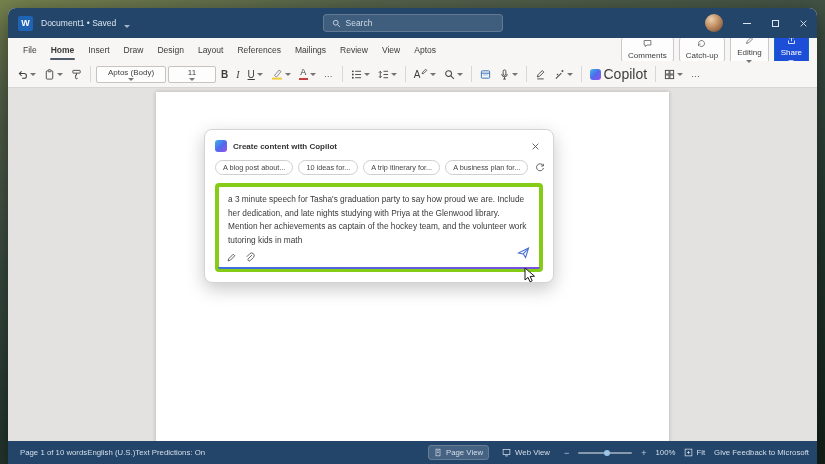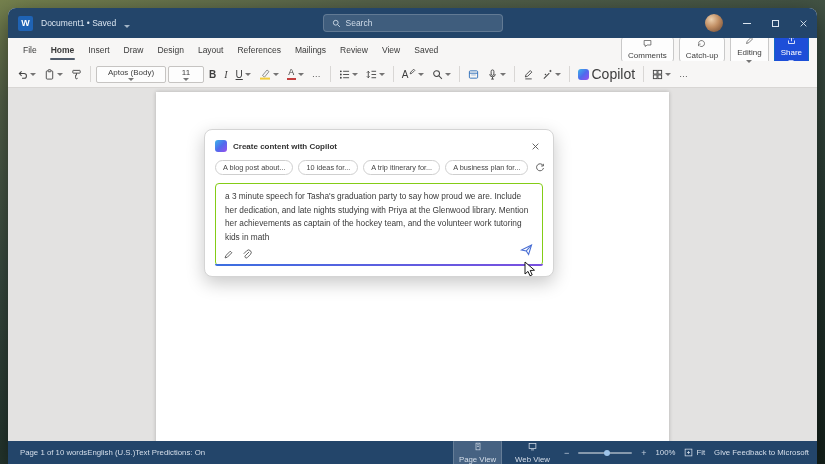--- a/index.html
+++ b/index.html
@@ -42,21 +42,21 @@
   
   .ribbon{height:27px;background:#f7f6f5;border-bottom:1px solid #d8d6d4;display:flex;
           align-items:center;padding:0 6px;gap:2px;flex:0 0 auto;color:#3d3d3d;}
   .rbtn{display:flex;align-items:center;gap:2px;padding:2px 3px;border-radius:3px;font-size:9px;
         cursor:default;}
   .rbtn svg{display:block;}
   .sep{width:1px;height:16px;background:#d9d7d5;margin:0 3px;flex:0 0 auto;}
   .fontbox{display:flex;align-items:center;justify-content:space-between;border:1px solid #c6c4c2;
            background:#fdfdfd;border-radius:2px;font-size:8px;padding:1px 4px;height:17px;flex-direction:column;}
   .fname{width:70px;}
-  .fsize{width:36px;}
+  .fsize{width:48px;}
   .bold-l{font-weight:bold;font-size:10px;}
   .ital-l{font-style:italic;font-family:"Liberation Serif",serif;font-size:10px;}
   .und-l{text-decoration:underline;font-size:10px;}
   .fcolor{display:flex;flex-direction:column;align-items:center;line-height:1;font-size:9px;}
   .fcolor .bar{width:9px;height:2.5px;background:#c43e3e;margin-top:1px;}
   .dots{font-size:9px;letter-spacing:1px;color:#555;}
   .copilot-logo{width:11px;height:11px;border-radius:3px;
                 background:linear-gradient(135deg,#3db5e8 0%,#4f6bed 50%,#9a4fed 100%);}
   
   .docarea{flex:1 1 auto;background:#e3e2e1;position:relative;overflow:hidden;
@@ -69,35 +69,35 @@
   .cd-header{display:flex;align-items:center;gap:6px;padding:8px 10px 6px;}
   .cd-logo{width:12px;height:12px;border-radius:3px;
            background:linear-gradient(135deg,#3db5e8 0%,#4f6bed 50%,#9a4fed 100%);}
   .cd-title{font-size:8px;font-weight:bold;color:#333;}
   .cd-close{margin-left:auto;width:16px;height:16px;display:flex;align-items:center;
             justify-content:center;border-radius:3px;}
   .cd-chips{display:flex;align-items:center;gap:5px;padding:0 10px;}
   .chip{border:1px solid #cfcfcf;background:#fff;border-radius:9px;font-size:7.3px;color:#444;
         padding:2px 7px;white-space:nowrap;font-family:inherit;}
   .chip-refresh{border:none;background:none;margin-left:2px;display:flex;align-items:center;}
-  .cd-input{position:relative;margin:8px 10px 0;border:1px solid #84cc16;border-radius:4px;
+  .cd-input{position:relative;margin:8px 10px 0;border:4px solid #84cc16;border-radius:4px;
             min-height:72px;background:#fff;}
   .cd-input::after{content:"";position:absolute;left:-1px;right:-1px;bottom:-1px;height:2px;
             background:linear-gradient(90deg,#3b6fe0,#7a4fe0);border-radius:0 0 4px 4px;}
   .cd-text{font-size:8.3px;line-height:1.65;color:#3a3a3a;padding:6px 9px 20px;}
   .cd-tools{position:absolute;left:7px;bottom:5px;display:flex;gap:7px;align-items:center;}
   .tool{display:flex;align-items:center;justify-content:center;}
   .cd-send{position:absolute;right:9px;bottom:5px;}
   .cursor{position:absolute;right:16px;bottom:-2px;z-index:5;}
   
   .statusbar{height:23px;background:#23456a;flex:0 0 auto;display:flex;align-items:center;
              color:#d6dfeb;font-size:7.8px;padding:0 8px;}
   .sb-left{display:flex;align-items:center;padding-left:4px;}
   .sb-right{margin-left:auto;display:flex;align-items:center;gap:9px;}
-  .sb-view{display:flex;align-items:center;gap:4px;padding:2px 5px;border-radius:2px;flex-direction:column;}
+  .sb-view{display:flex;align-items:center;gap:4px;padding:2px 5px;border-radius:2px;}
   .sb-view.active{background:rgba(255,255,255,.16);outline:1px solid rgba(255,255,255,.3);}
   .slider{position:relative;width:54px;height:10px;display:flex;align-items:center;}
   .slider .track{width:100%;height:2px;background:rgba(255,255,255,.45);border-radius:1px;}
   .slider .thumb{position:absolute;left:47%;top:2px;width:6px;height:6px;border-radius:50%;
                  background:#9ec3e8;}
   .zoomctl{font-size:9px;opacity:.9;}
   .sb-fit{display:flex;align-items:center;gap:3px;}
 </style>
 </head>
 <body>
@@ -142,21 +142,21 @@
     <div class="tab">File</div>
     <div class="tab active">Home</div>
     <div class="tab">Insert</div>
     <div class="tab">Draw</div>
     <div class="tab">Design</div>
     <div class="tab">Layout</div>
     <div class="tab">References</div>
     <div class="tab">Mailings</div>
     <div class="tab">Review</div>
     <div class="tab">View</div>
-    <div class="tab">Saved</div>
+    <div class="tab">Aptos</div>
     <div class="tr-actions">
       <button class="pill">
         <svg width="9" height="9" viewBox="0 0 12 12">
           <path d="M1.5 2h9v6h-5L3 10V8H1.5z" fill="none" stroke="#555" stroke-width="1"></path>
         </svg>
         <span>Comments</span>
       </button>
       <button class="pill">
         <svg width="9" height="9" viewBox="0 0 12 12">
           <path d="M2 6a4 4 0 1 1 1.3 3" fill="none" stroke="#555" stroke-width="1"></path>

